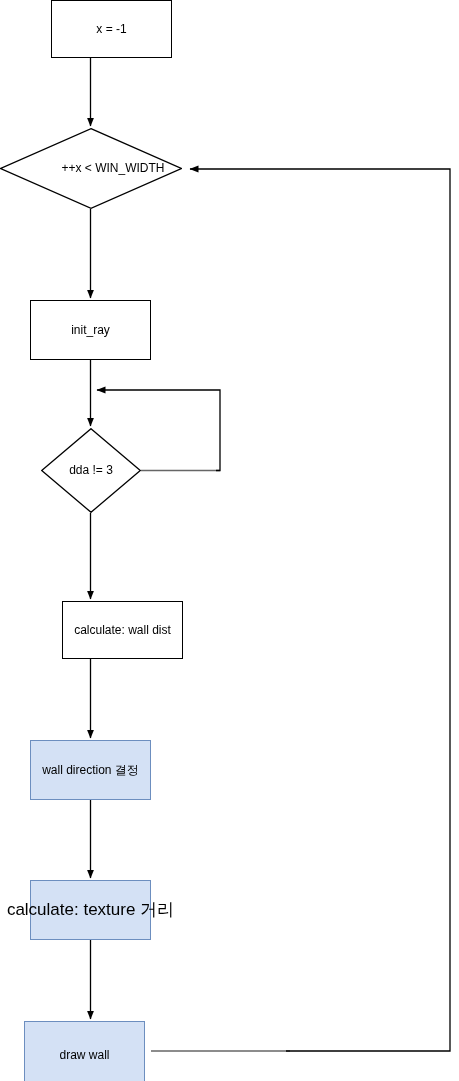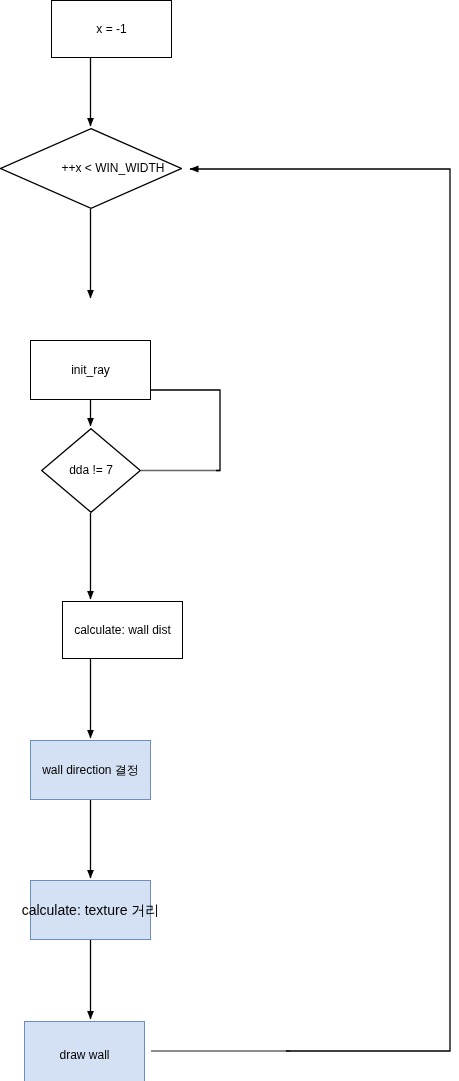--- a/index.html
+++ b/index.html
@@ -102,40 +102,40 @@
     <span>x = -1</span>
   </div>
 
   <div class="node decision" style="left:0px; top:128px; width:182px; height:81px;padding-left:44px;">
     <svg class="dshape" viewBox="0 0 182 81" preserveAspectRatio="none" xmlns="http://www.w3.org/2000/svg">
       <polygon points="91,0.7 181.3,40.5 91,80.3 0.7,40.5" fill="#ffffff" stroke="#000000" stroke-width="1.3"></polygon>
     </svg>
     <span class="dlabel">++x &lt; WIN_WIDTH</span>
   </div>
 
-  <div class="node process" style="left:30px; top:300px; width:121px; height:60px;margin-top:40px;">
+  <div class="node process" style="left:30px; top:300px; width:121px; height:60px;">
     <span>init_ray</span>
   </div>
 
   <div class="node decision" style="left:41px; top:428px; width:100px; height:85px;">
     <svg class="dshape" viewBox="0 0 100 85" preserveAspectRatio="none" xmlns="http://www.w3.org/2000/svg">
       <polygon points="50,0.7 99.3,42.5 50,84.3 0.7,42.5" fill="#ffffff" stroke="#000000" stroke-width="1.3"></polygon>
     </svg>
-    <span class="dlabel">dda != 7</span>
+    <span class="dlabel">dda != 3</span>
   </div>
 
   <div class="node process" style="left:30px; top:601px; width:121px; height:58px;margin-left:32px;">
     <span>calculate: wall dist</span>
   </div>
 
   <div class="node process-blue" style="left:30px; top:740px; width:121px; height:60px;">
     <span>wall direction 결정</span>
   </div>
 
   <div class="node process-blue" style="left:30px; top:880px; width:121px; height:60px;">
-    <span style="font-size:14px;">calculate: texture 거리</span>
+    <span style="font-size:17px;">calculate: texture 거리</span>
   </div>
 
   <div class="node process-blue" style="left:24px; top:1021px; width:121px; height:69px;">
     <span>draw wall</span>
   </div>
 
 </div>
 
 </body></html>

